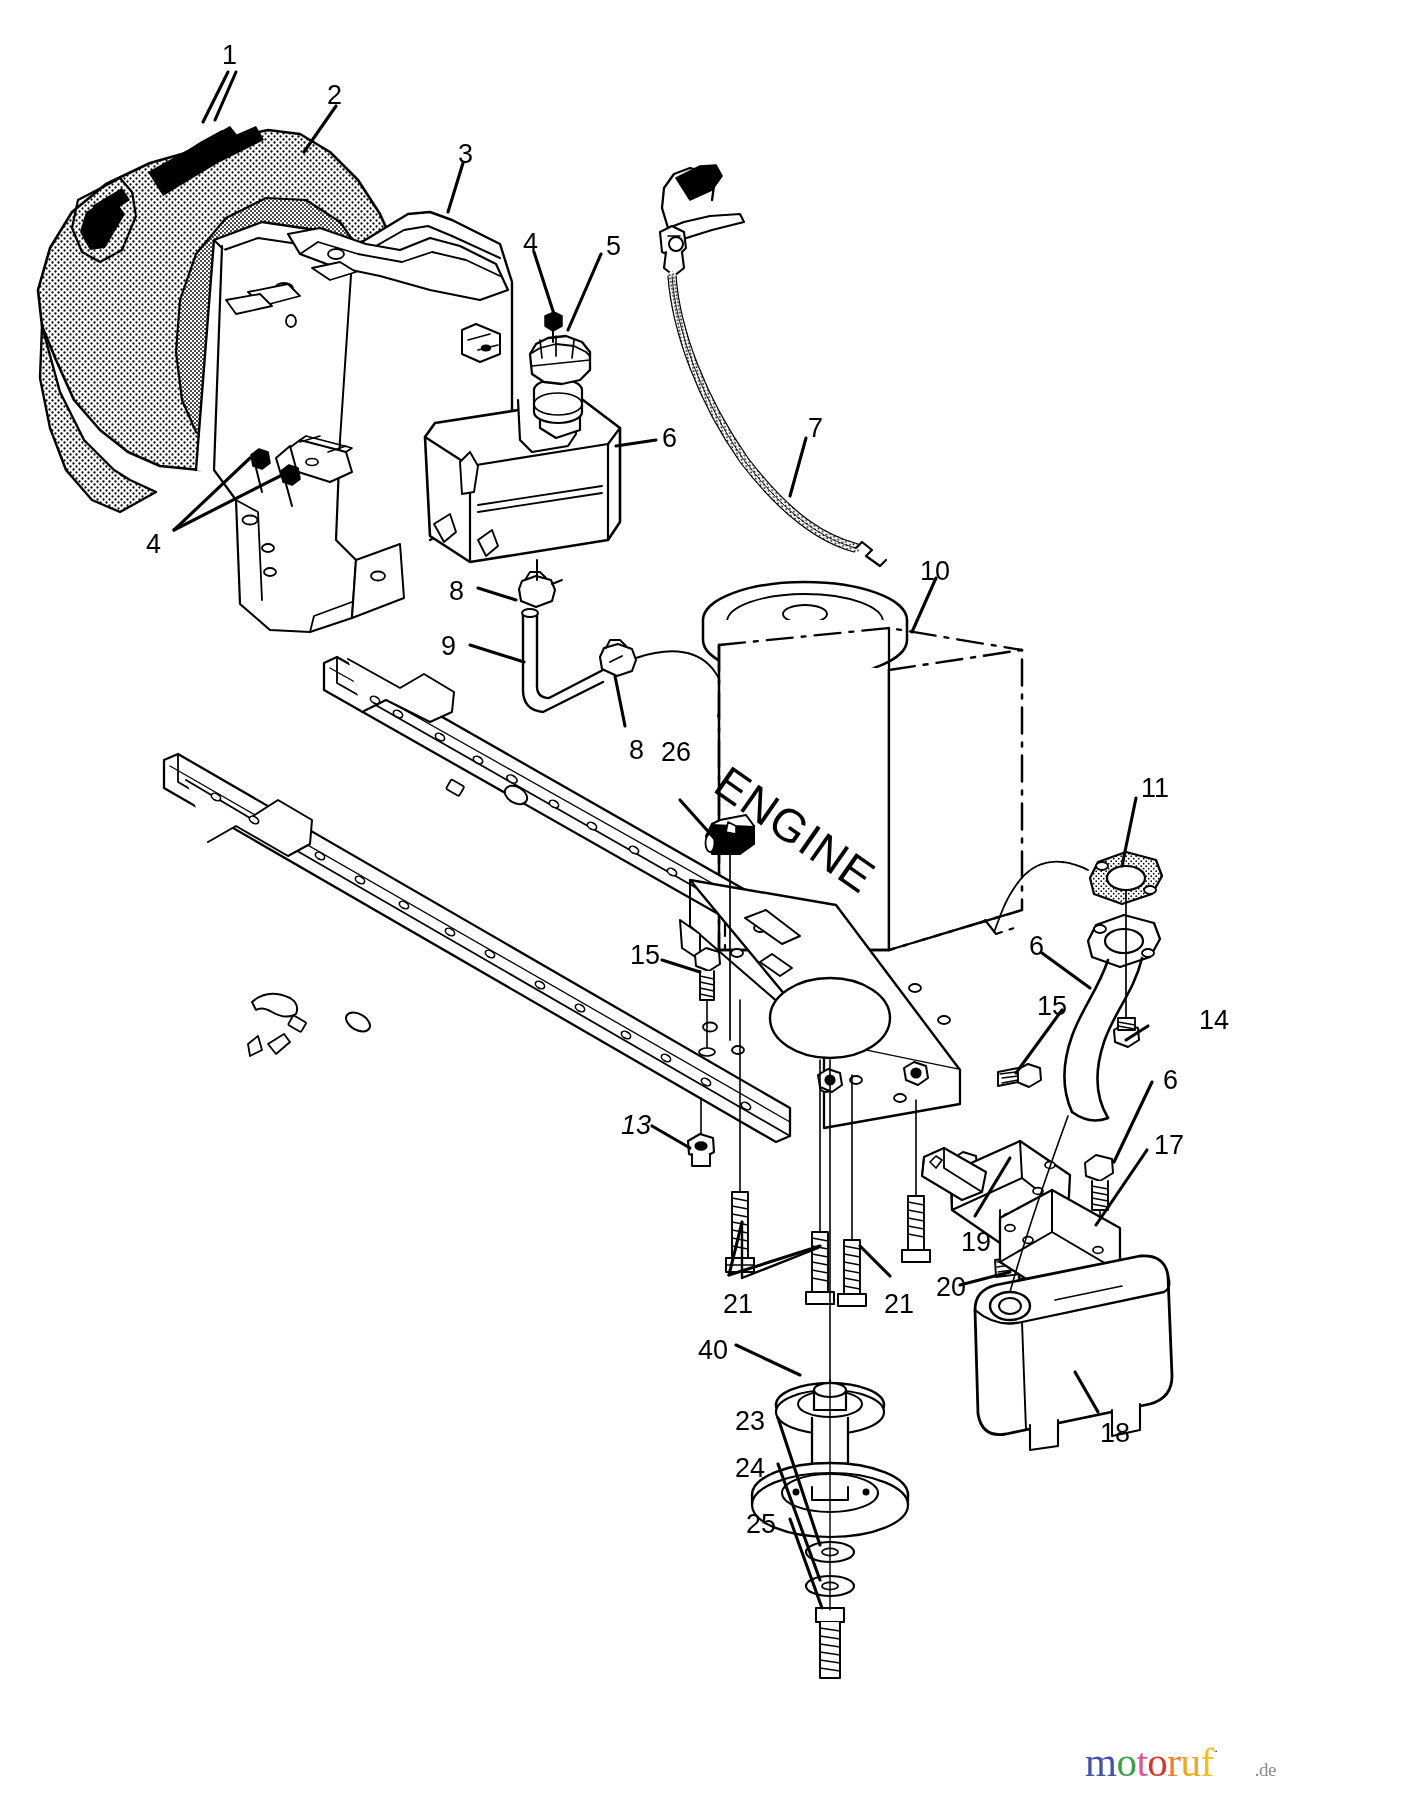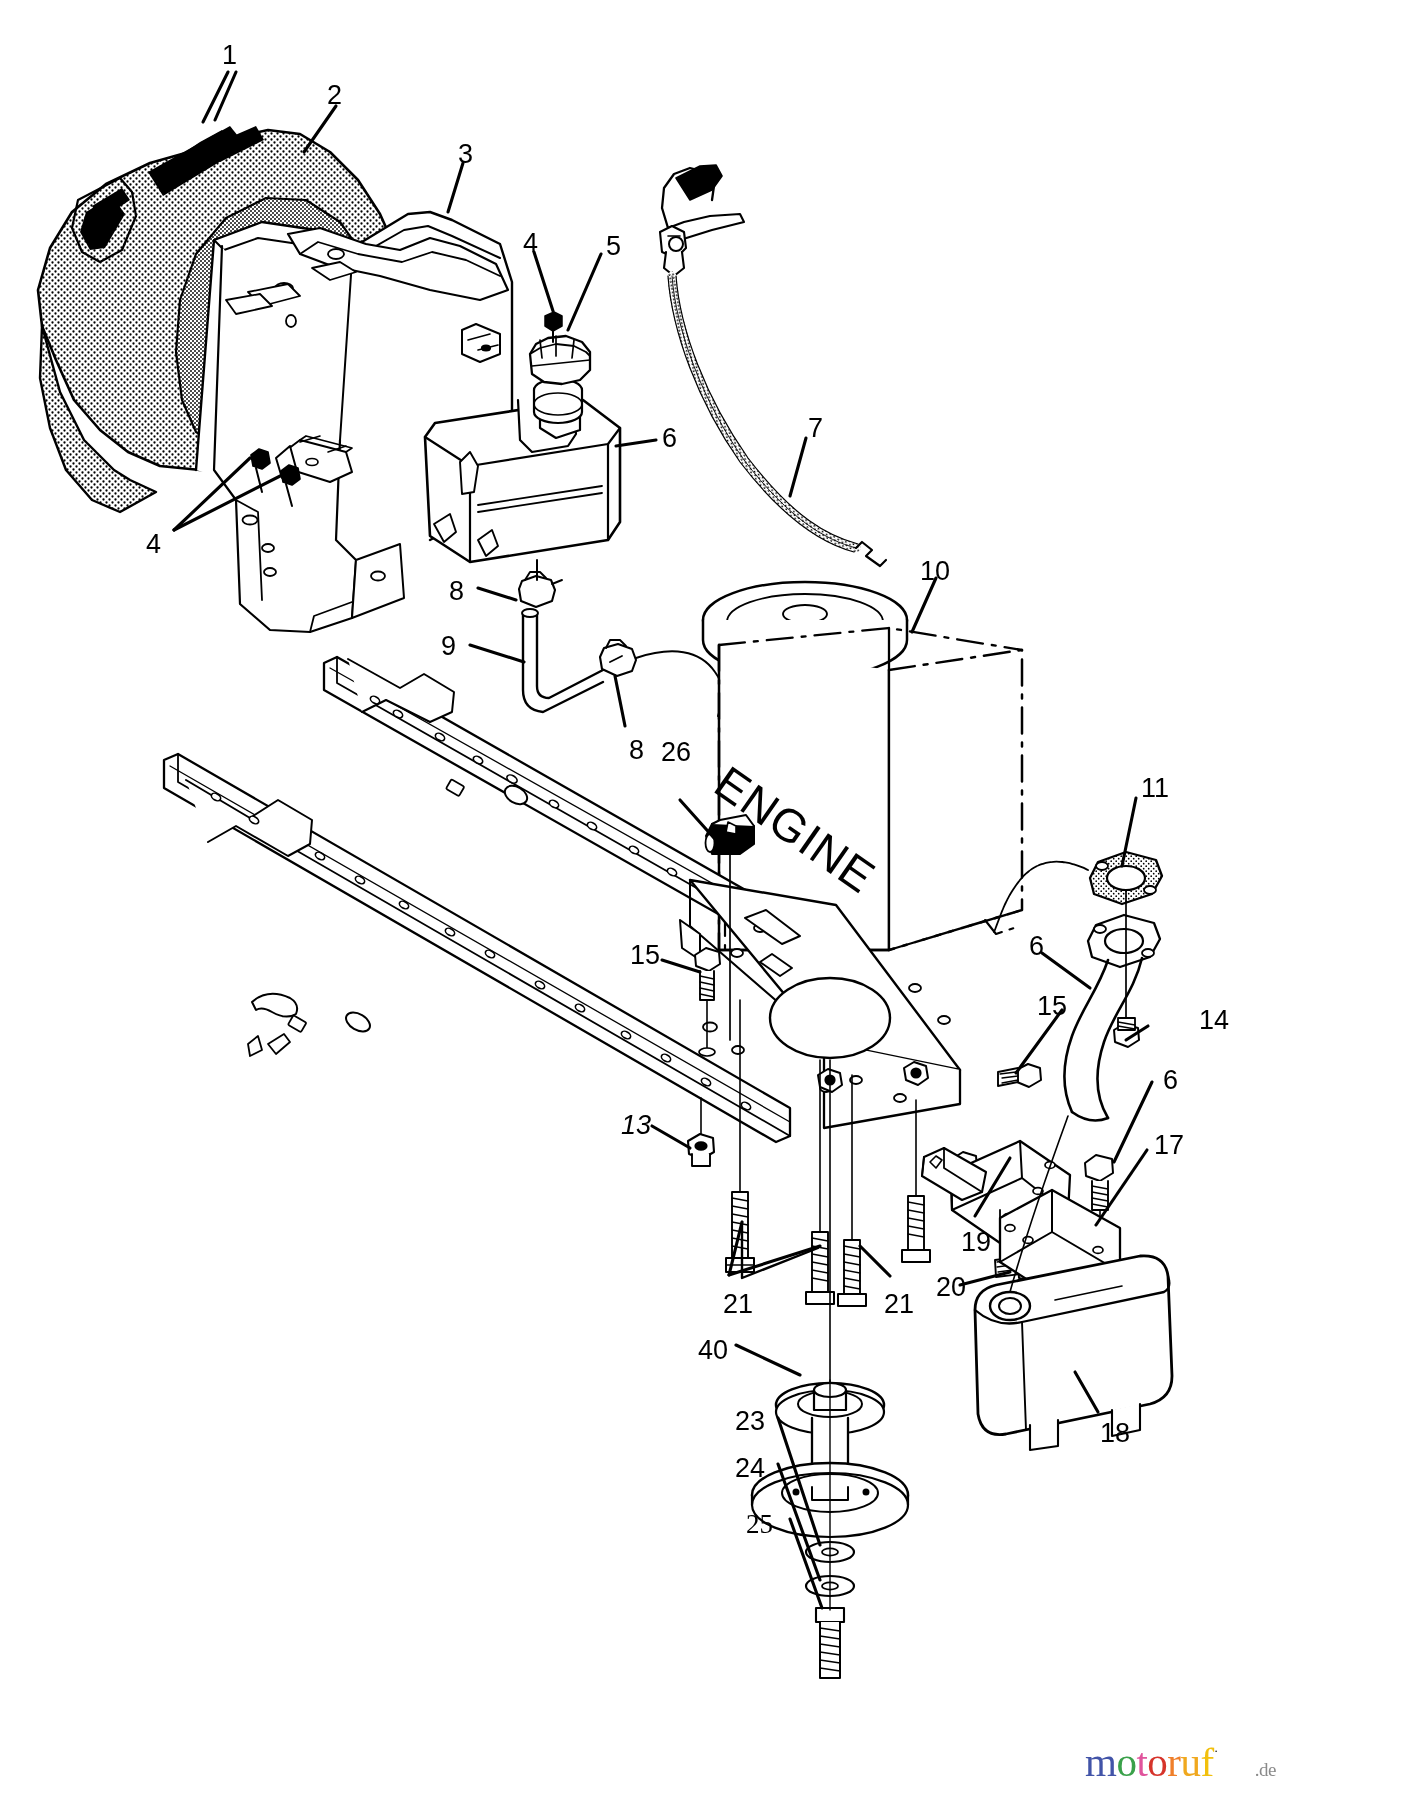--- a/index.html
+++ b/index.html
@@ -578,20 +578,20 @@
       <div class="callout" style="left: 621px; top: 1112px; font-style: italic;">13</div>
       <div class="callout" style="left: 1154px; top: 1132px;">17</div>
       <div class="callout" style="left: 961px; top: 1229px;">19</div>
       <div class="callout" style="left: 723px; top: 1291px;">21</div>
       <div class="callout" style="left: 884px; top: 1291px;">21</div>
       <div class="callout" style="left: 936px; top: 1274px; text-align: right;">20</div>
       <div class="callout" style="left: 698px; top: 1337px;">40</div>
       <div class="callout" style="left: 1100px; top: 1420px;">18</div>
       <div class="callout" style="left: 735px; top: 1408px;">23</div>
       <div class="callout" style="left: 735px; top: 1455px;">24</div>
-      <div class="callout" style="left: 746px; top: 1511px; font-family: Liberation Serif, serif;">25</div>
+      <div class="callout" style="left: 746px; top: 1511px;">25</div>
     </div>
 
   <div class="watermark">
     <span id="wm-letters"><span style="color: rgb(66, 84, 168);">m</span><span style="color: rgb(58, 161, 74);">o</span><span style="color: rgb(224, 84, 156);">t</span><span style="color: rgb(214, 52, 43);">o</span><span style="color: rgb(239, 127, 42);">r</span><span style="color: rgb(240, 168, 30);">u</span><span style="color: rgb(242, 192, 13);">f</span></span><span class="dot">˙</span><span class="suffix" id="wm-suffix" style="color: rgb(138, 138, 138);">.de</span>
   </div>
 
 </div>
 
 </body></html>

